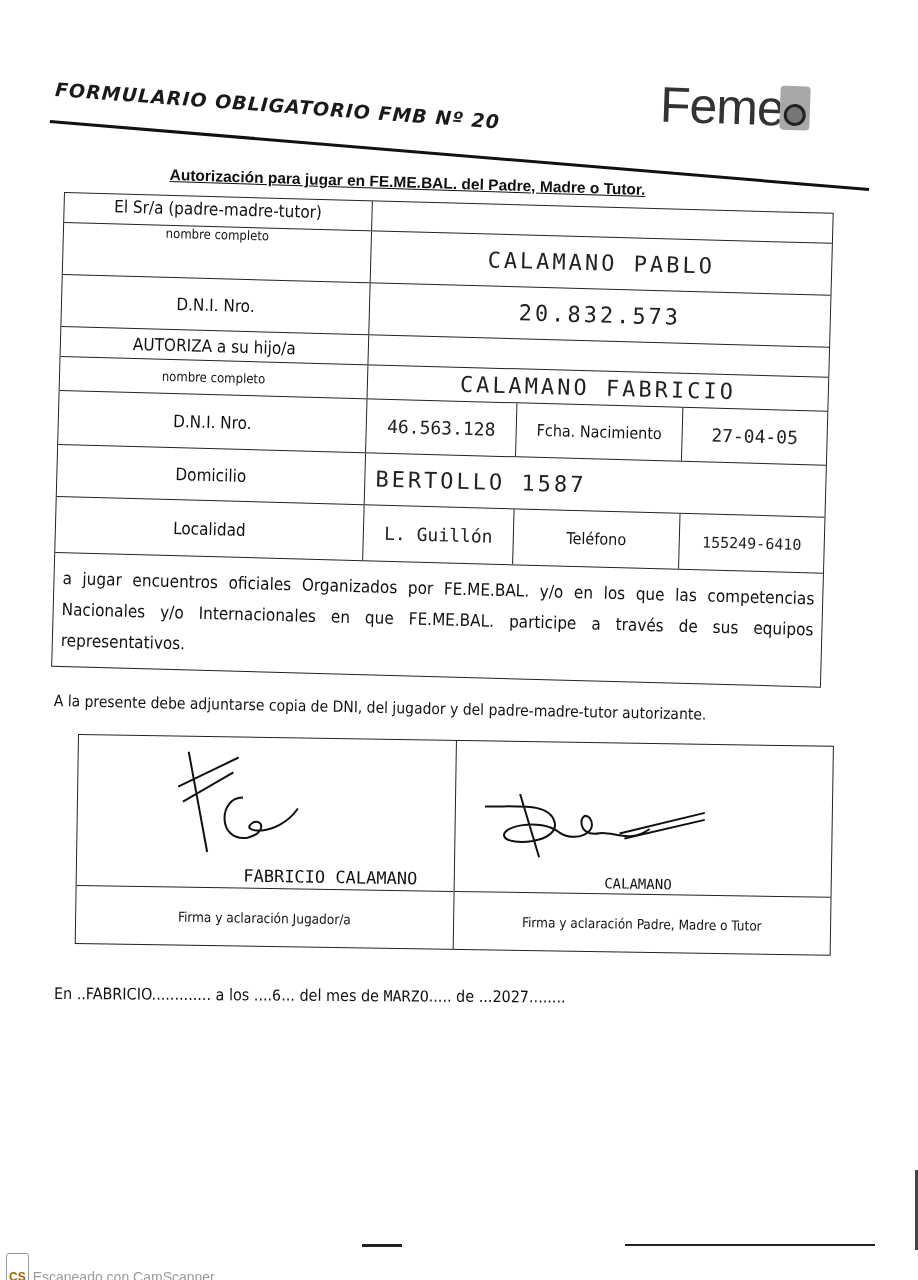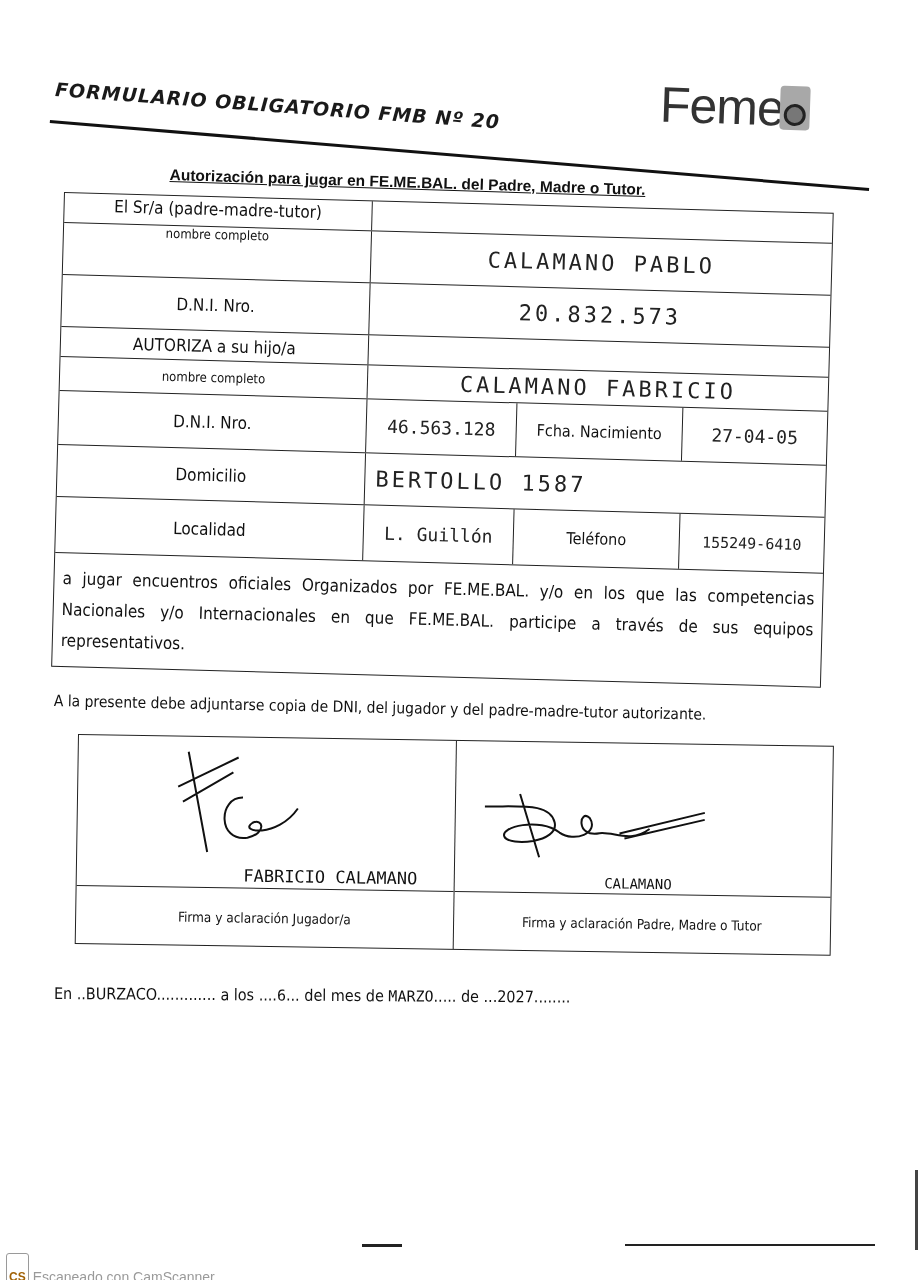--- a/index.html
+++ b/index.html
@@ -164,21 +164,21 @@
         <svg class="sig-svg" style="left:24px;top:50px;" width="230" height="70" viewBox="0 0 230 70">
           <path d="M40 2 L60 65 M5 15 C40 15,70 10,75 30 C80 50,30 55,25 45 C20 35,60 25,80 40 C95 50,120 40,110 25 C100 15,95 45,120 40 C135 38,150 50,170 35 M140 40 L225 18 M145 45 L225 25" stroke="#111" stroke-width="2" fill="none"></path>
         </svg>
         <div class="sig-name" style="left:150px;font-size:14px;">CALAMANO</div>
       </div>
       <div class="sig-bottom">Firma y aclaración Padre, Madre o Tutor</div>
     </div>
   </div>
 
   <div class="date-line">
-    <span>En ..</span><span>BURZACO</span><span>.............</span><span> a los ....</span><span class="hand-inline">6</span><span>... del mes de </span><span class="hand-inline">MARZO</span><span>..... de ...</span><span>2027</span><span>........</span>
+    <span>En ..</span><span>FABRICIO</span><span>.............</span><span> a los ....</span><span class="hand-inline">6</span><span>... del mes de </span><span class="hand-inline">MARZO</span><span>..... de ...</span><span>2027</span><span>........</span>
   </div>
 
   <div class="scrap" style="left:362px;top:1244px;width:40px;"></div>
   <div class="scrap" style="left:625px;top:1244px;width:250px;height:2px;"></div>
   <div class="edge"></div>
 
   <div class="scan-footer">
     <span class="cs-badge">CS</span>
     <span>Escaneado con CamScanner</span>
   </div>

